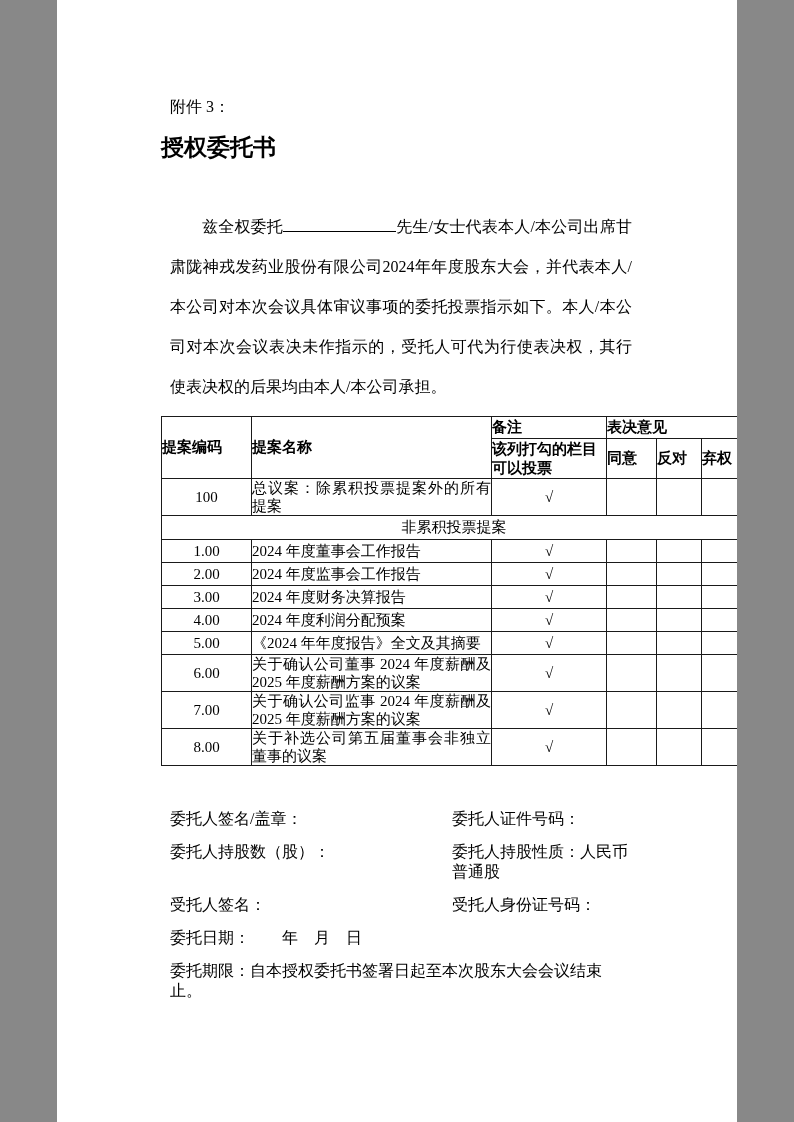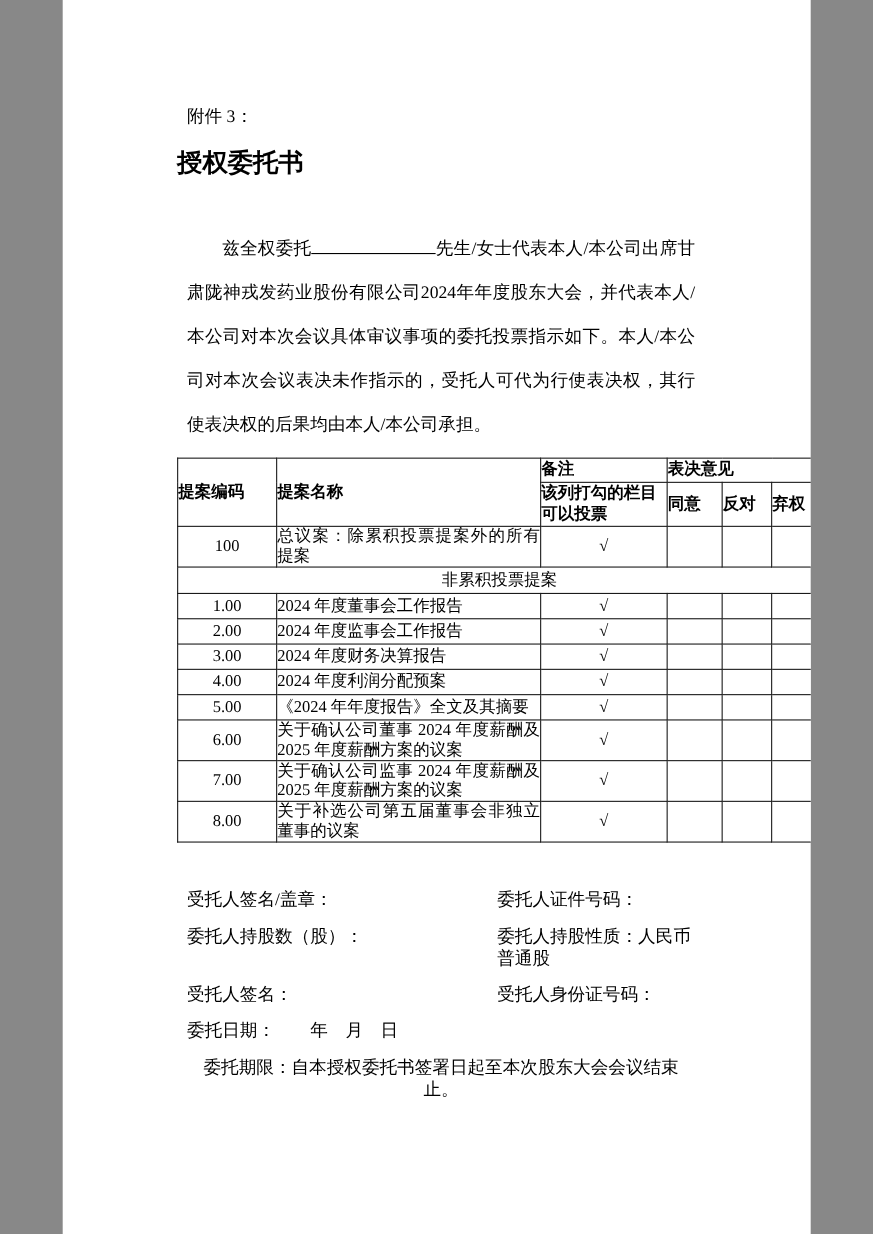--- a/index.html
+++ b/index.html
@@ -36,21 +36,21 @@
   td.c-vote{background:#fff;}
   td.c-section{text-align:center;height:23px;font-size:15px;}
   .notes{margin-top:5px;font-size:15px;line-height:21px;}
   .notes p{margin:0;text-align:justify;}
   .notes .notes-title{text-indent:28px;}
   .notes .note-item{text-indent:42px;}
   .signature{margin:43px 0 0 9px;font-size:16px;}
   .sig-row{display:flex;line-height:20px;margin-bottom:13px;}
   .sig-left{width:282px;white-space:pre-wrap;}
   .sig-right{flex:1;white-space:pre-wrap;}
-  .sig-row.full .sig-left{width:auto;text-align:center;}
+  .sig-row.full .sig-left{width:auto;}
 </style>
 </head>
 <body>
 
 <div class="page">
 
   <div class="attachment">附件 3：</div>
 
   <h1 class="doc-title">授权委托书</h1>
 
@@ -154,21 +154,21 @@
           <td class="c-vote"></td>
           <td class="c-vote"></td>
           <td class="c-vote"></td>
         </tr>
       </tbody>
   </table>
 
 
   <div class="signature">
     <div class="sig-row">
-      <span class="sig-left">受托人签名/盖章：</span>
+      <span class="sig-left">委托人签名/盖章：</span>
       <span class="sig-right">委托人证件号码：</span>
     </div>
     <div class="sig-row">
       <span class="sig-left">委托人持股数（股）：</span>
       <span class="sig-right">委托人持股性质：人民币普通股</span>
     </div>
     <div class="sig-row">
       <span class="sig-left">受托人签名：</span>
       <span class="sig-right">受托人身份证号码：</span>
     </div>

